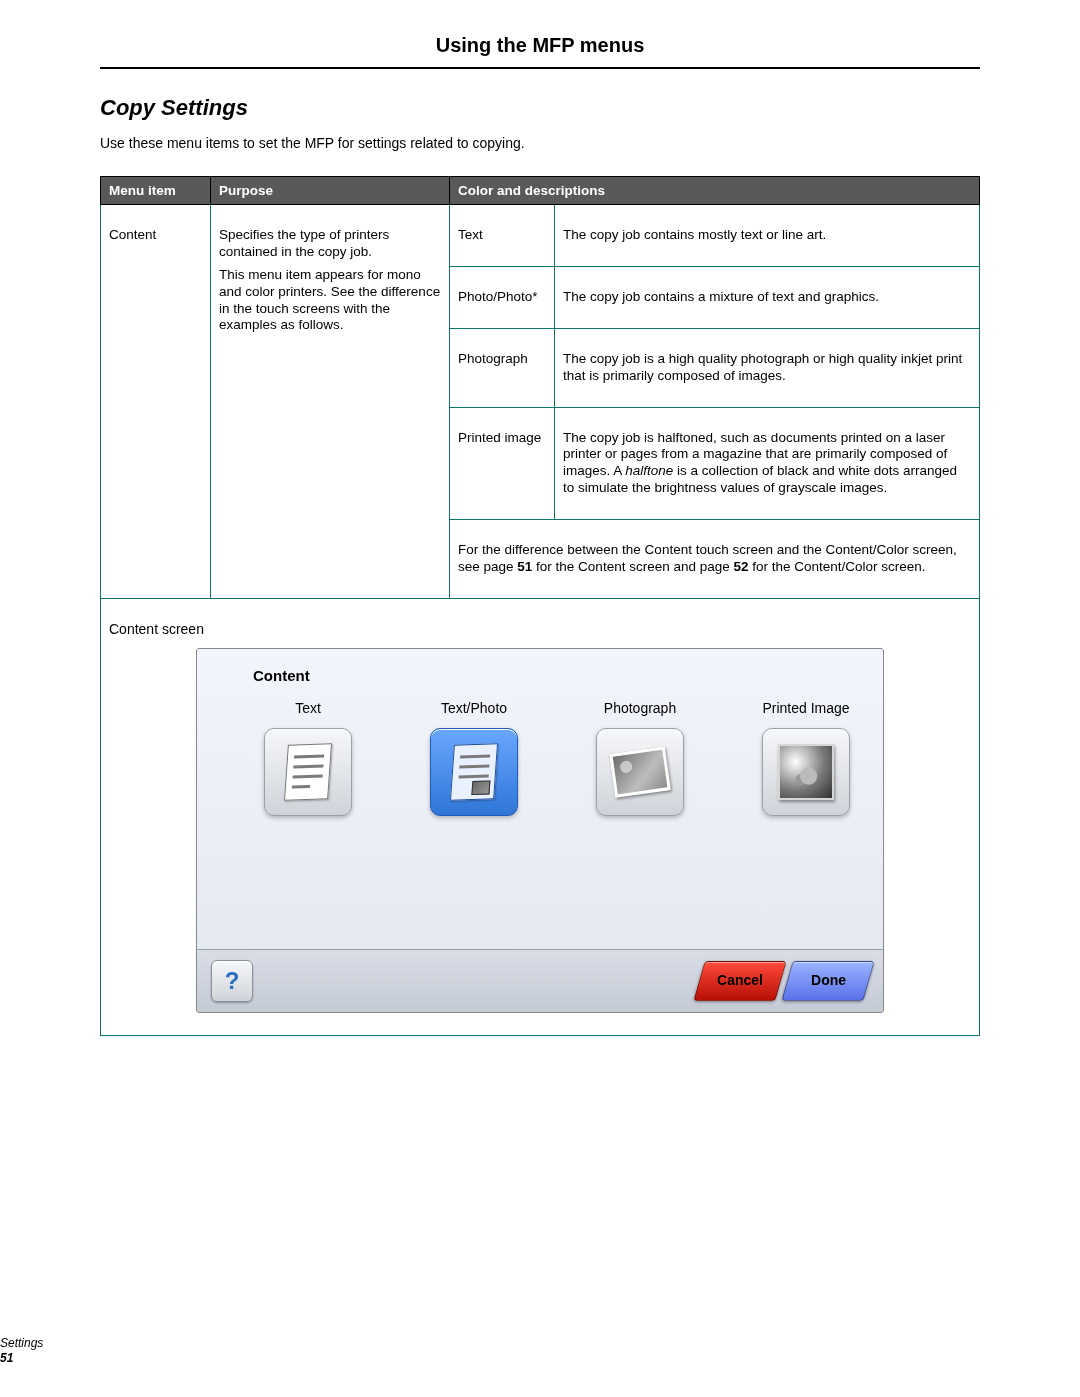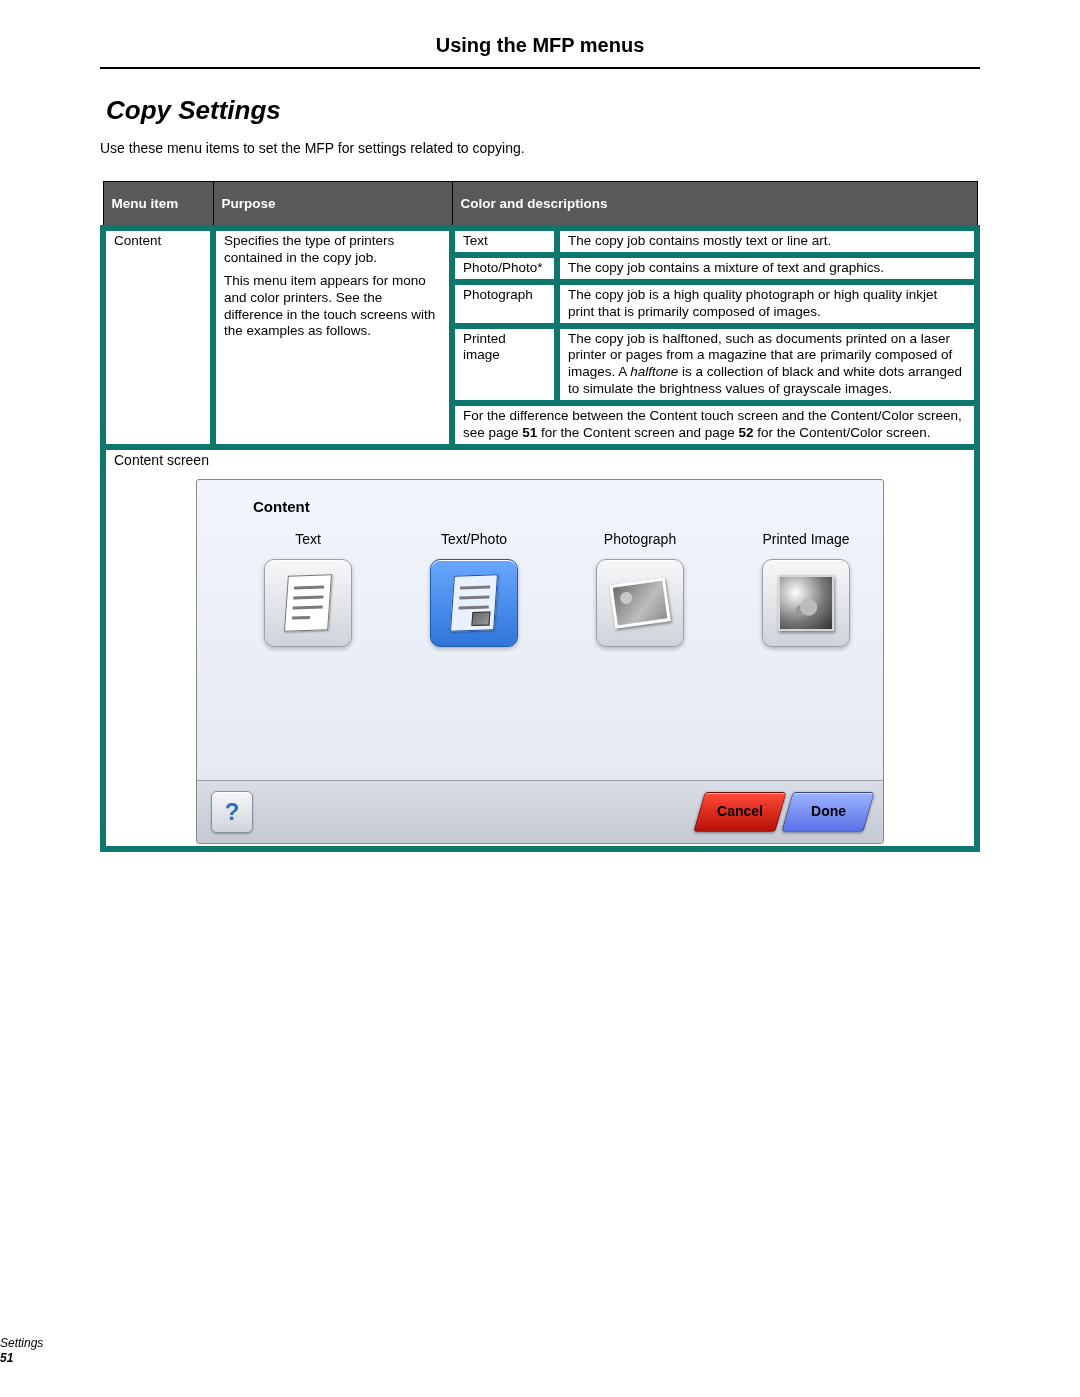--- a/index.html
+++ b/index.html
@@ -27,43 +27,43 @@
     display: inline-block;
   }
   .chapter-rule {
     border: none;
     border-top: 2px solid #000;
     margin: 10px 0 26px 0;
   }
   .section-title {
     font-style: italic;
     font-weight: bold;
-    font-size: 26px;
-    margin: 24px 0 14px 6px;
+    font-size: 22px;
+    margin: 24px 0 14px 0;
   }
   .intro {
     font-size: 14px;
     margin-bottom: 25px;
   }
   table.settings {
     width: 100%;
     border-collapse: collapse;
     font-size: 13.5px;
   }
   table.settings th {
     background: #5a595a;
     color: #fff;
     text-align: left;
     font-weight: bold;
-    padding: 14px 8px;
+    padding: 6px 8px;
     border: 1px solid #000;
   }
   table.settings td {
-    border: 6px solid #0f766e;
-    padding: 2px 8px;
+    border: 1px solid #0f766e;
+    padding: 22px 8px;
     vertical-align: top;
     line-height: 1.25;
   }
   td.screen-cell {
     padding: 8px;
   }
   .content-screen-label {
     font-size: 14px;
     margin-bottom: 6px;
   }

